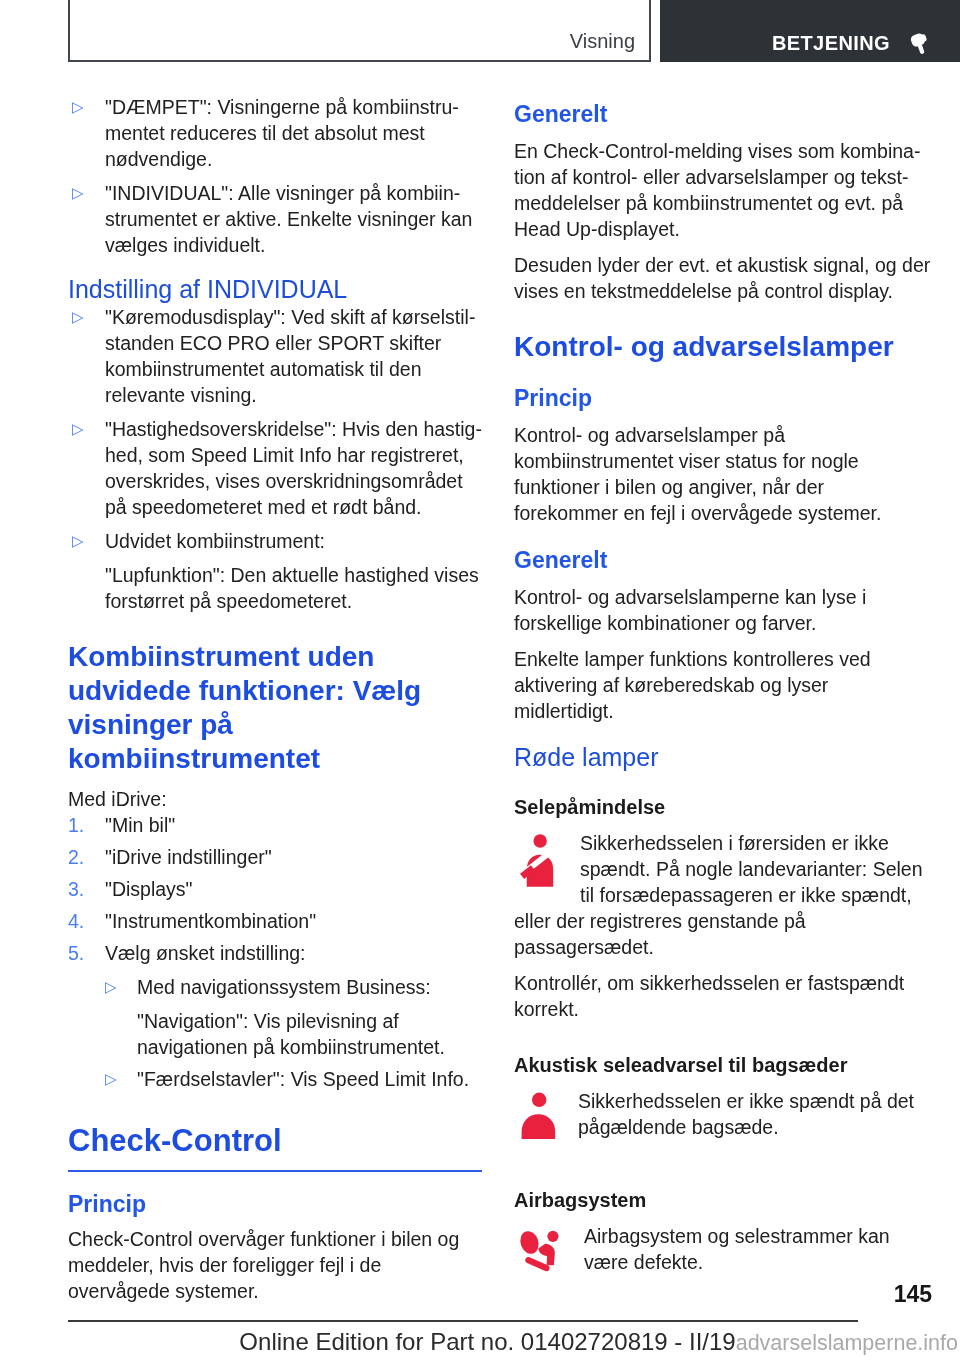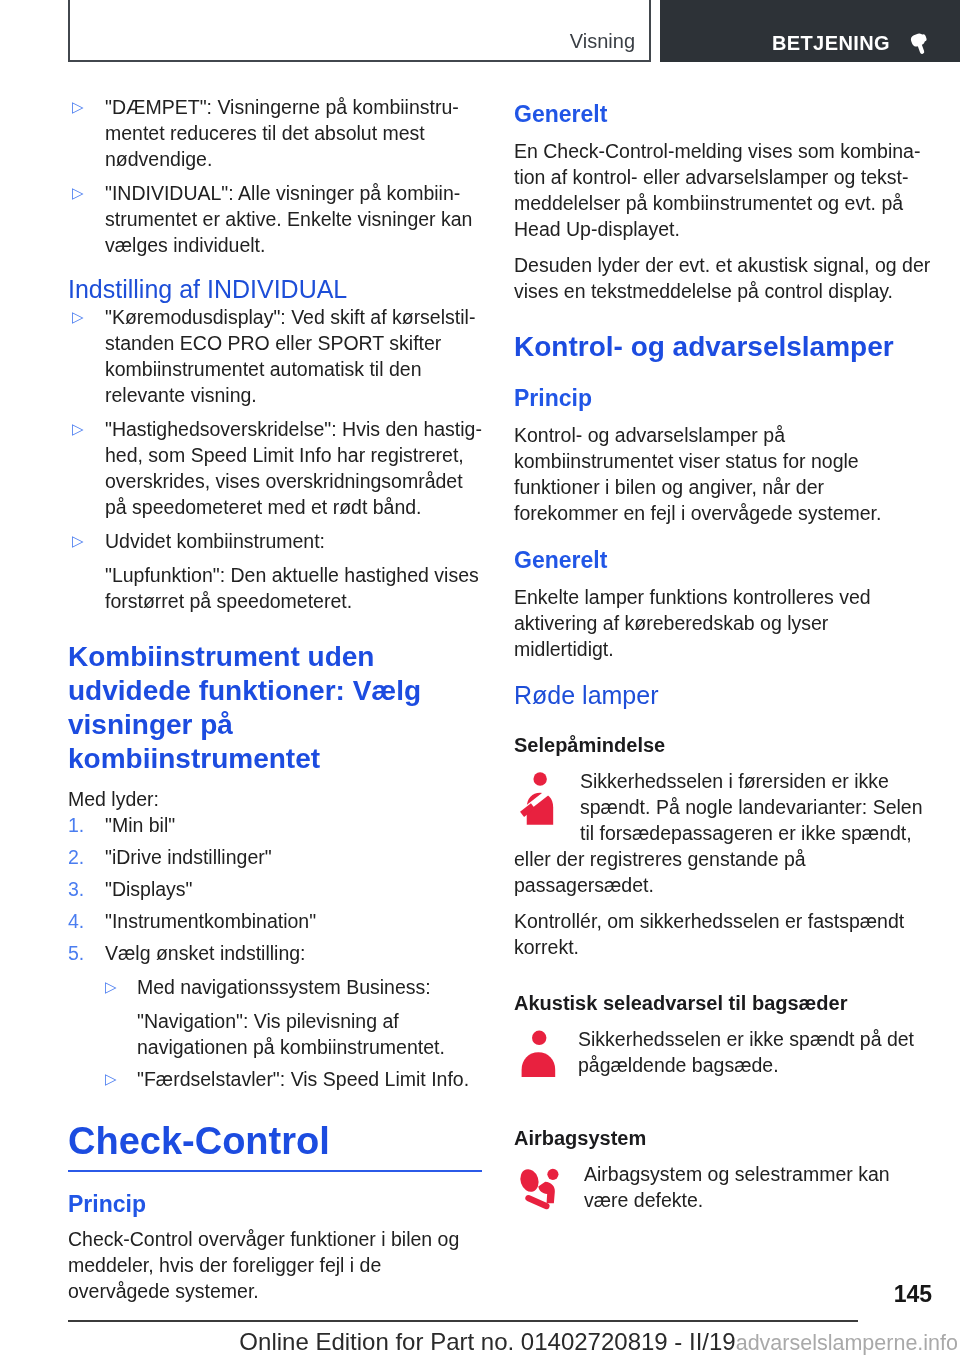--- a/index.html
+++ b/index.html
@@ -18,21 +18,21 @@
   .hand{display:block;margin-bottom:-6px;}
 
   
   .cols{position:absolute;left:68px;top:94px;width:864px;display:flex;gap:32px;
         font-size:19.5px;line-height:26px;}
   .col-left{width:414px;}
   .col-right{width:418px;}
   p{margin:0;}
 
   
-  .h-sect{font-size:38px;line-height:38px;font-weight:bold;color:#1c4ce0;margin:0;}
+  .h-sect{font-size:31px;line-height:38px;font-weight:bold;color:#1c4ce0;margin:0;}
   .h-big{font-size:28px;line-height:34px;font-weight:bold;color:#1c4ce0;margin:0;}
   .h3{font-size:23px;line-height:28px;font-weight:bold;color:#2156e6;margin:0;}
   .h-light{font-size:25px;line-height:30px;font-weight:normal;color:#1d4ed8;margin:0;}
   .h5{font-size:20px;line-height:26px;font-weight:bold;color:#1b1b1d;margin:0;}
   .rule{height:2px;background:#2b5ae8;margin-top:10px;}
 
   
   .mt6{margin-top:6px;}.mt8{margin-top:8px;}.mt10{margin-top:10px;}.mt12{margin-top:12px;}
   .mt16{margin-top:16px;}.mt18{margin-top:18px;}.mt20{margin-top:20px;}.mt22{margin-top:22px;}
   .mt26{margin-top:26px;}.mt30{margin-top:30px;}.mt36{margin-top:36px;}
@@ -113,21 +113,21 @@
         </li>
         <li>
           <span class="marker">▷</span>
           <span>Udvidet kombiinstrument:</span>
           <p class="sub-par">"Lupfunktion": Den aktuelle hastighed vises forstørret på speedometeret.</p>
         </li>
       </ul>
 
       <h2 class="h-big mt26">Kombiinstrument uden udvidede funktioner: Vælg visninger på kombiinstrumentet</h2>
 
-      <p class="mt10">Med lyder:</p>
+      <p class="mt10">Med iDrive:</p>
 
       <ol class="steps mt8">
         <li>
           <span class="step-num">1.</span>
           <span>"Min bil"</span>
         </li>
         <li>
           <span class="step-num">2.</span>
           <span>"iDrive indstillinger"</span>
         </li>
@@ -169,20 +169,21 @@
       <h3 class="h3 mt6">Generelt</h3>
       <p class="mt10">En Check-Control-melding vises som kombina­tion af kontrol- eller advarselslamper og tekst­meddelelser på kombiinstrumentet og evt. på Head Up-displayet.</p>
       <p class="mt10">Desuden lyder der evt. et akustisk signal, og der vises en tekstmeddelelse på control display.</p>
 
       <h2 class="h-big mt26">Kontrol- og advarselslamper</h2>
 
       <h3 class="h3 mt20">Princip</h3>
       <p class="mt10">Kontrol- og advarselslamper på kombiinstrumen­tet viser status for nogle funktioner i bilen og an­giver, når der forekommer en fejl i overvågede systemer.</p>
 
       <h3 class="h3 mt20">Generelt</h3>
+      <p class="mt10">Kontrol- og advarselslamperne kan lyse i forskel­lige kombinationer og farver.</p>
       <p class="mt10">Enkelte lamper funktions kontrolleres ved aktive­ring af køreberedskab og lyser midlertidigt.</p>
 
       <h3 class="h-light mt18">Røde lamper</h3>
 
       <h4 class="h5 mt22">Selepåmindelse</h4>
       <div class="lamp-block">
         <span class="lamp-icon">
           <svg width="46" height="54" viewBox="0 0 24 28">
             <g fill="#e8213f">
               <circle cx="12.6" cy="4.1" r="3.5"></circle>

